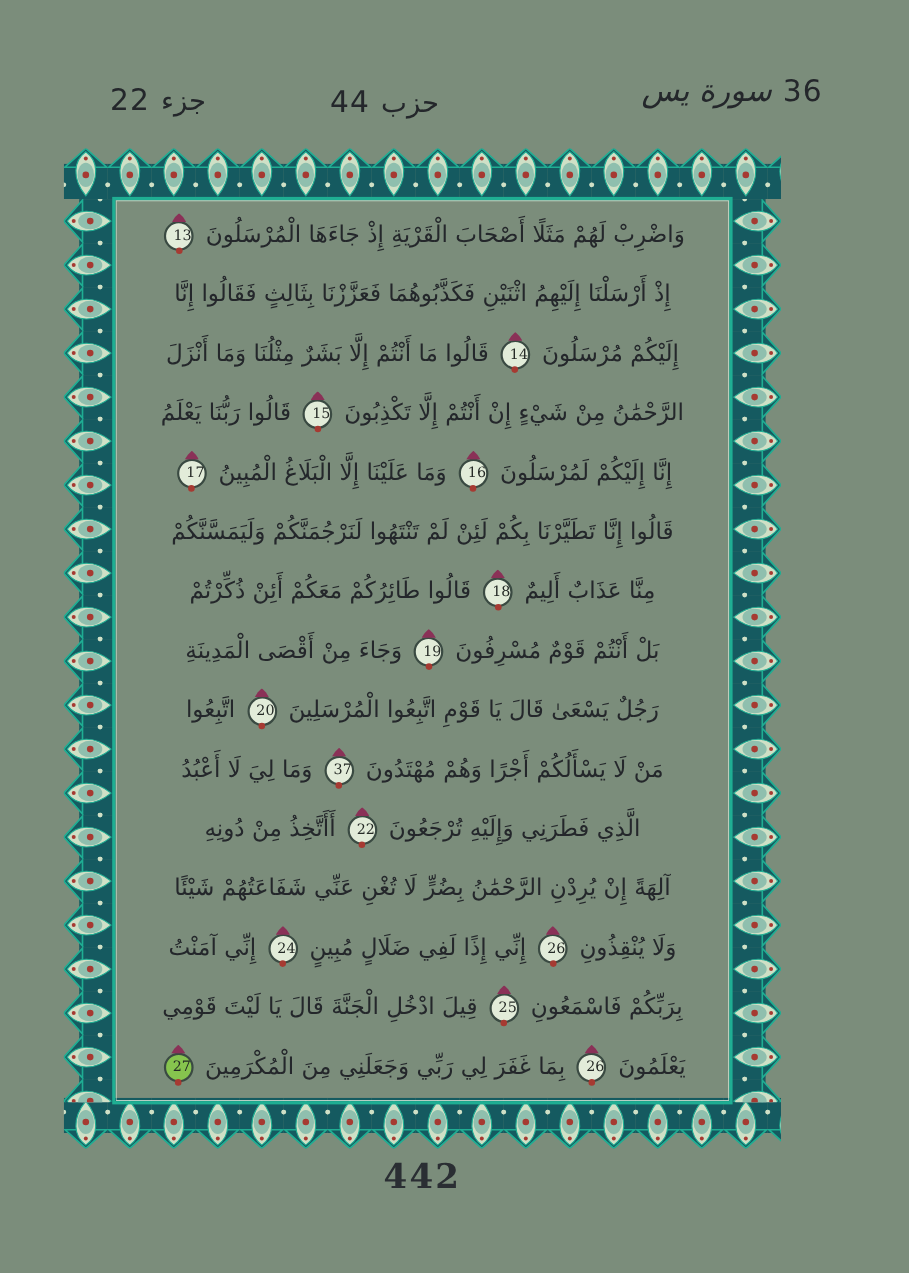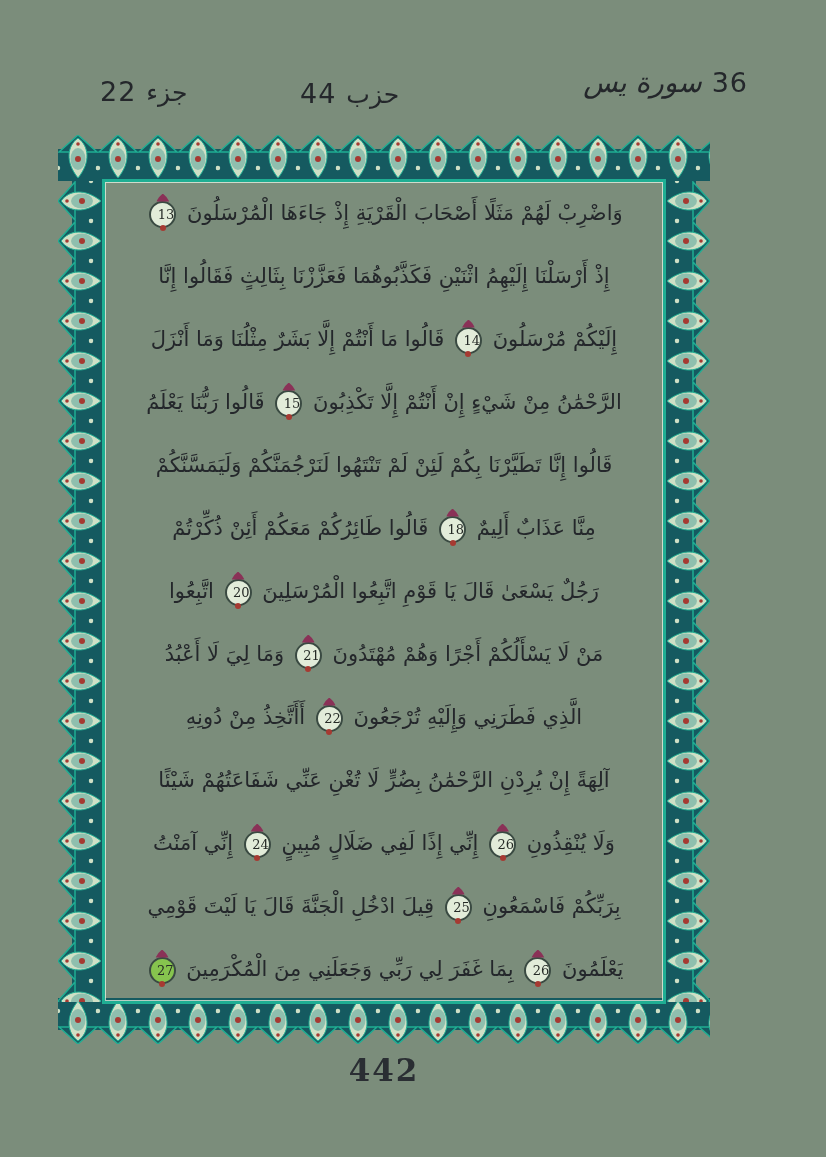--- a/index.html
+++ b/index.html
@@ -876,24 +876,26 @@
             <circle cx="40" cy="33" r="2.2" fill="#cfe0c6"></circle>
           </g>
         </svg></span>
     <div class="frame-inner-line"></div>
 
     <div class="qtextarea">
         <div class="qline" dir="rtl"><span class="qtext">وَاضْرِبْ لَهُمْ مَثَلًا أَصْحَابَ الْقَرْيَةِ إِذْ جَاءَهَا الْمُرْسَلُونَ</span> <span class="vmark">13</span></div>
         <div class="qline" dir="rtl"><span class="qtext">إِذْ أَرْسَلْنَا إِلَيْهِمُ اثْنَيْنِ فَكَذَّبُوهُمَا فَعَزَّزْنَا بِثَالِثٍ فَقَالُوا إِنَّا</span></div>
         <div class="qline" dir="rtl"><span class="qtext">إِلَيْكُمْ مُرْسَلُونَ</span> <span class="vmark">14</span> <span class="qtext">قَالُوا مَا أَنْتُمْ إِلَّا بَشَرٌ مِثْلُنَا وَمَا أَنْزَلَ</span></div>
         <div class="qline" dir="rtl"><span class="qtext">الرَّحْمَٰنُ مِنْ شَيْءٍ إِنْ أَنْتُمْ إِلَّا تَكْذِبُونَ</span> <span class="vmark">15</span> <span class="qtext">قَالُوا رَبُّنَا يَعْلَمُ</span></div>
+        <div class="qline" dir="rtl"><span class="qtext">إِنَّا إِلَيْكُمْ لَمُرْسَلُونَ</span> <span class="vmark">16</span> <span class="qtext">وَمَا عَلَيْنَا إِلَّا الْبَلَاغُ الْمُبِينُ</span> <span class="vmark">17</span></div>
         <div class="qline" dir="rtl"><span class="qtext">قَالُوا إِنَّا تَطَيَّرْنَا بِكُمْ لَئِنْ لَمْ تَنْتَهُوا لَنَرْجُمَنَّكُمْ وَلَيَمَسَّنَّكُمْ</span></div>
         <div class="qline" dir="rtl"><span class="qtext">مِنَّا عَذَابٌ أَلِيمٌ</span> <span class="vmark">18</span> <span class="qtext">قَالُوا طَائِرُكُمْ مَعَكُمْ أَئِنْ ذُكِّرْتُمْ</span></div>
+        <div class="qline" dir="rtl"><span class="qtext">بَلْ أَنْتُمْ قَوْمٌ مُسْرِفُونَ</span> <span class="vmark">19</span> <span class="qtext">وَجَاءَ مِنْ أَقْصَى الْمَدِينَةِ</span></div>
         <div class="qline" dir="rtl"><span class="qtext">رَجُلٌ يَسْعَىٰ قَالَ يَا قَوْمِ اتَّبِعُوا الْمُرْسَلِينَ</span> <span class="vmark">20</span> <span class="qtext">اتَّبِعُوا</span></div>
-        <div class="qline" dir="rtl"><span class="qtext">مَنْ لَا يَسْأَلُكُمْ أَجْرًا وَهُمْ مُهْتَدُونَ</span> <span class="vmark">21</span> <span class="qtext">وَمَا لِيَ لَا أَعْبُدُ</span></div>
+        <div class="qline" dir="rtl"><span class="qtext">مَنْ لَا يَسْأَلُكُمْ أَجْرًا وَهُمْ مُهْتَدُونَ</span> <span class="vmark">37</span> <span class="qtext">وَمَا لِيَ لَا أَعْبُدُ</span></div>
         <div class="qline" dir="rtl"><span class="qtext">الَّذِي فَطَرَنِي وَإِلَيْهِ تُرْجَعُونَ</span> <span class="vmark">22</span> <span class="qtext">أَأَتَّخِذُ مِنْ دُونِهِ</span></div>
         <div class="qline" dir="rtl"><span class="qtext">آلِهَةً إِنْ يُرِدْنِ الرَّحْمَٰنُ بِضُرٍّ لَا تُغْنِ عَنِّي شَفَاعَتُهُمْ شَيْئًا</span></div>
         <div class="qline" dir="rtl"><span class="qtext">وَلَا يُنْقِذُونِ</span> <span class="vmark">26</span> <span class="qtext">إِنِّي إِذًا لَفِي ضَلَالٍ مُبِينٍ</span> <span class="vmark">24</span> <span class="qtext">إِنِّي آمَنْتُ</span></div>
         <div class="qline" dir="rtl"><span class="qtext">بِرَبِّكُمْ فَاسْمَعُونِ</span> <span class="vmark">25</span> <span class="qtext">قِيلَ ادْخُلِ الْجَنَّةَ قَالَ يَا لَيْتَ قَوْمِي</span></div>
         <div class="qline" dir="rtl"><span class="qtext">يَعْلَمُونَ</span> <span class="vmark">26</span> <span class="qtext">بِمَا غَفَرَ لِي رَبِّي وَجَعَلَنِي مِنَ الْمُكْرَمِينَ</span> <span class="vmark green">27</span></div>
       </div>
   </div>
 
   <div class="pagenum">442</div>
 </div>

